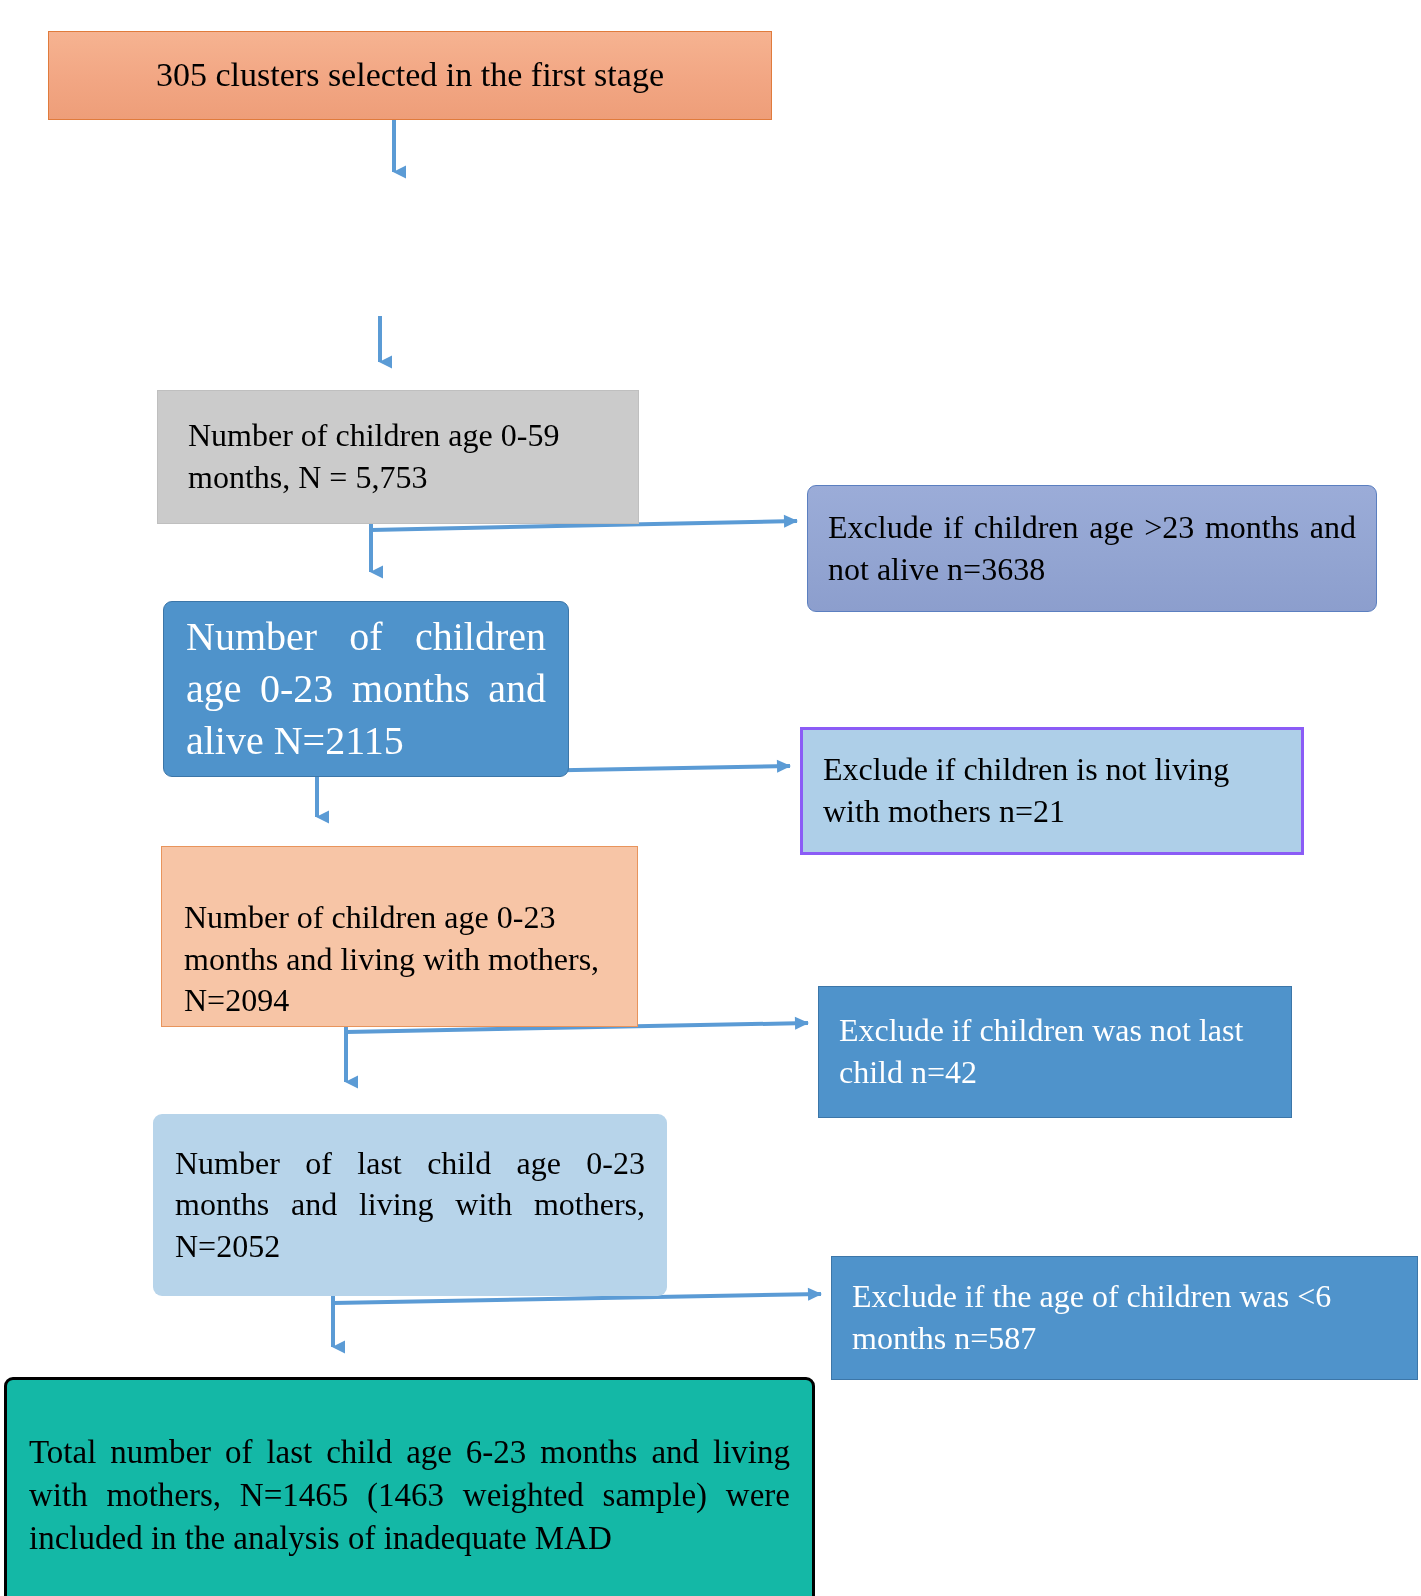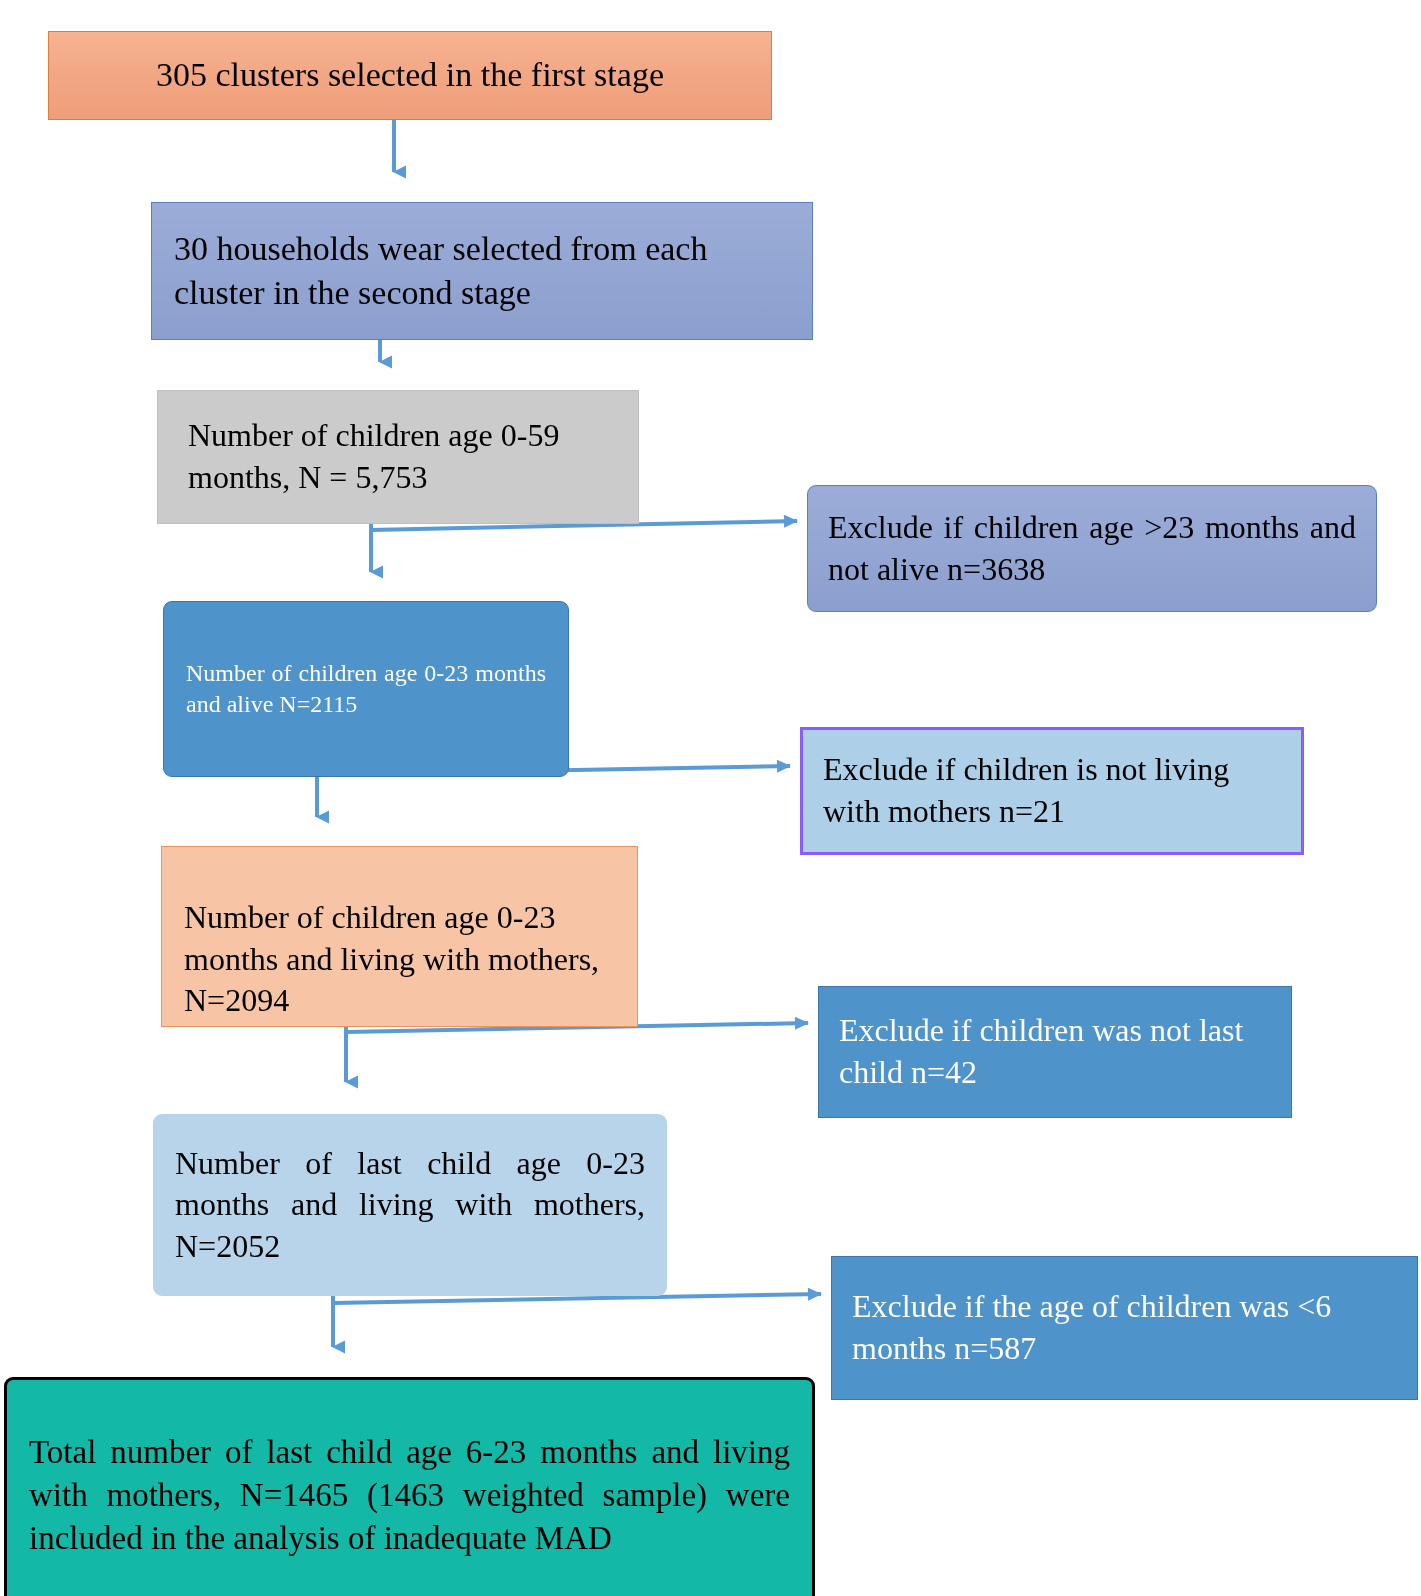--- a/index.html
+++ b/index.html
@@ -125,29 +125,26 @@
 
     <line x1="333" y1="1272" x2="333" y2="1347" stroke="#5B9BD5" stroke-width="4" marker-end="url(#arrowDown)"></line>
 
     <line x1="333" y1="1303" x2="821" y2="1294" stroke="#5B9BD5" stroke-width="4" marker-end="url(#arrowRight)"></line>
   </svg>
 
   <div class="node fill-orange ta-center" style="left:48px; top:7px; width:724px; height:89px; padding:4px 16px; font-size:34px;">
     <span class="txt">305 clusters selected in the first stage</span>
   </div>
 
-  <div class="node fill-periwinkle ta-left" style="left:151px; top:178px; width:662px; height:138px; padding:4px 22px; font-size:34px;">
-    <span class="txt">30 households wear selected from each cluster in the second stage</span>
-  </div>
 
   <div class="node fill-gray ta-left" style="left:157px; top:366px; width:482px; height:134px; padding:4px 30px; font-size:32px;">
     <span class="txt">Number of children age 0-59 months, N = 5,753</span>
   </div>
 
-  <div class="node fill-midblue ta-justify" style="left:163px; top:577px; width:406px; height:176px; padding:4px 22px; font-size:24px;">
+  <div class="node fill-midblue ta-justify" style="left:163px; top:577px; width:406px; height:176px; padding:4px 22px; font-size:40px;">
     <span class="txt">Number of children age 0-23 months and alive N=2115</span>
   </div>
 
   <div class="node fill-orange-light ta-left" style="left:161px; top:822px; width:477px; height:181px; padding:4px 22px; font-size:32px;">
     <span class="txt">Number of children age 0-23 months and living with mothers, N=2094</span>
   </div>
 
   <div class="node fill-lightblue-plain ta-justify" style="left:153px; top:1090px; width:514px; height:182px; padding:4px 22px; font-size:32px;">
     <span class="txt">Number of last child age 0-23 months and living with mothers, N=2052</span>
   </div>
@@ -161,17 +158,17 @@
   </div>
 
   <div class="node fill-lightblue ta-left" style="left:800px; top:703px; width:504px; height:128px; padding:4px 20px; font-size:32px;">
     <span class="txt">Exclude if children is not living with mothers n=21</span>
   </div>
 
   <div class="node fill-midblue ta-left" style="left:818px; top:962px; width:474px; height:132px; padding:4px 20px; font-size:32px;">
     <span class="txt">Exclude if children was not last child n=42</span>
   </div>
 
-  <div class="node fill-midblue ta-left" style="left:831px; top:1232px; width:587px; height:144px; padding:4px 20px; font-size:32px;">
+  <div class="node fill-midblue ta-left" style="left:831px; top:1232px; width:587px; height:124px; padding:4px 20px; font-size:32px;">
     <span class="txt">Exclude if the age of children was &lt;6 months n=587</span>
   </div>
 
 </div>
 
 </body></html>

